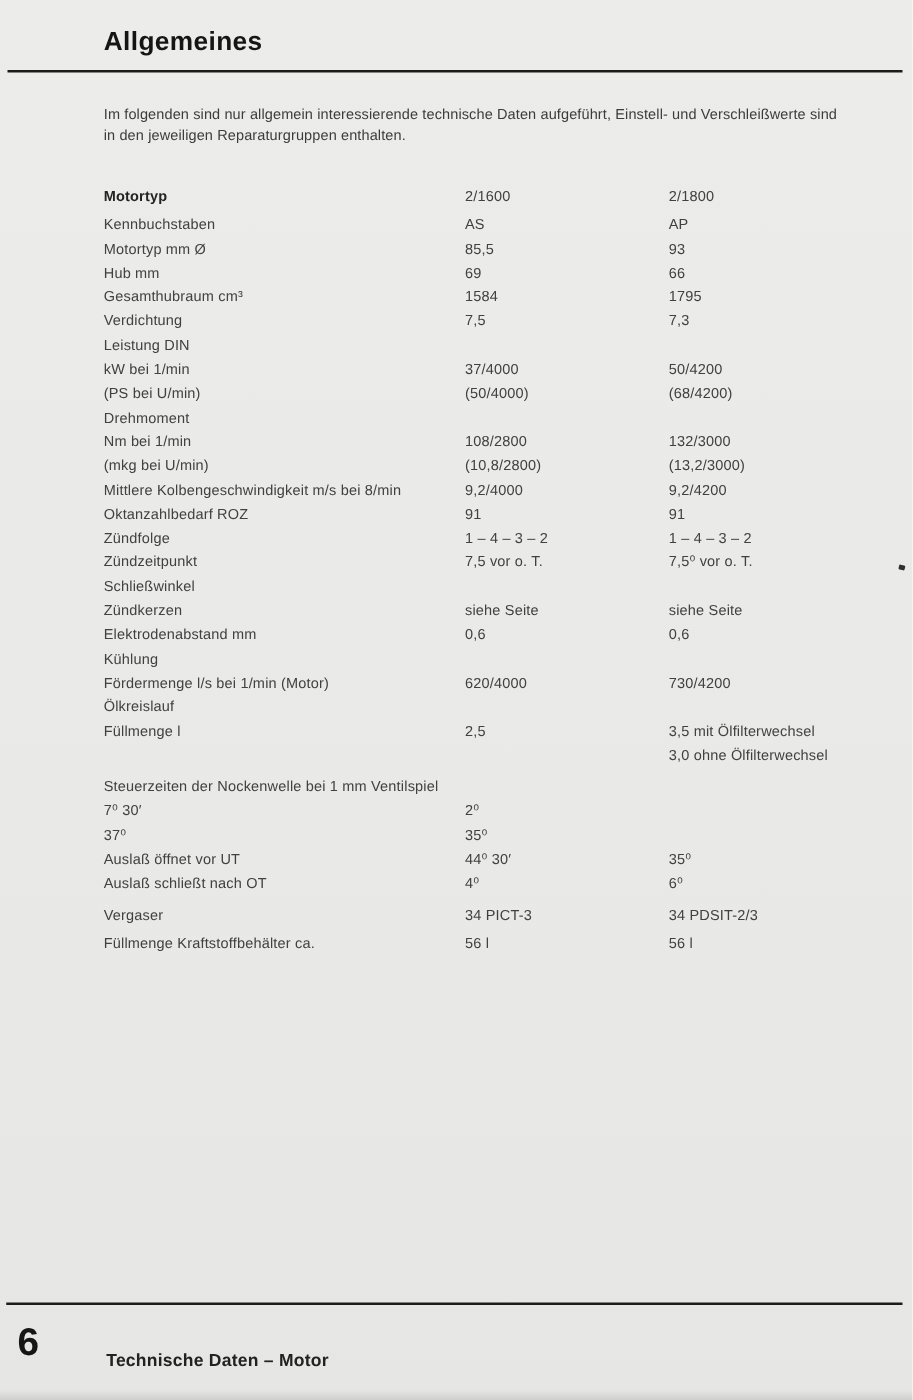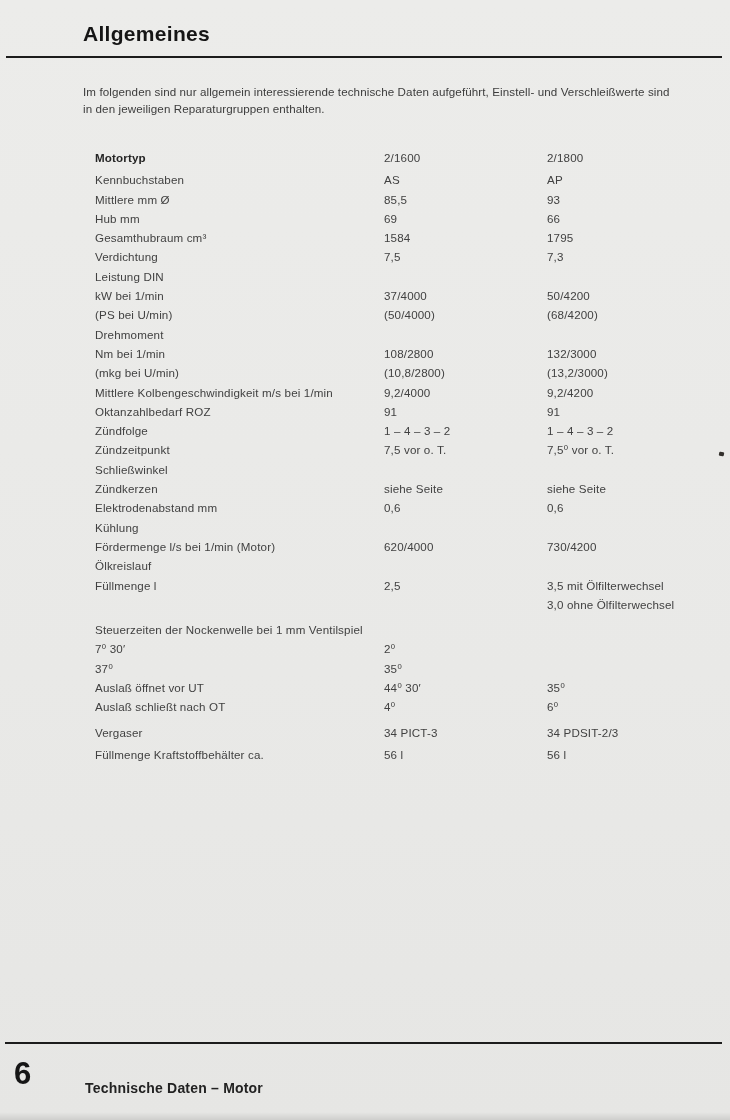--- a/index.html
+++ b/index.html
@@ -21,21 +21,21 @@
   .intro{
     position:absolute;left:83px;top:83px;width:620px;
     font-size:11.6px;line-height:17px;color:#3c3c3c;letter-spacing:.1px;
   }
   .intro div{white-space:nowrap;}
   .spec-table{
     position:absolute;left:83px;top:148px;width:630px;
   }
   .row{
     display:grid;grid-template-columns:289px 163px auto;
-    font-size:11.6px;line-height:19.3px;letter-spacing:.15px;color:#414141;margin-left:12px;
+    font-size:11.6px;line-height:19.3px;letter-spacing:.15px;color:#414141;
   }
   .row .cell{white-space:nowrap;}
   .row.header .label{font-weight:bold;color:#242424;}
   .gap-sm{margin-top:3px;}
   .gap-md{margin-top:6px;}
   .footer-rule{
     position:absolute;left:5px;right:8px;top:1042px;height:2px;background:#1c1c1c;
   }
   .page-number{
     position:absolute;left:14px;top:1056px;
@@ -72,21 +72,21 @@
         <div class="cell label">Motortyp</div>
         <div class="cell val">2/1600</div>
         <div class="cell val">2/1800</div>
       </div>
       <div class="row gap-sm">
         <div class="cell label">Kennbuchstaben</div>
         <div class="cell val">AS</div>
         <div class="cell val">AP</div>
       </div>
       <div class="row">
-        <div class="cell label">Mittlere mm Ø</div>
+        <div class="cell label">Motortyp mm Ø</div>
         <div class="cell val">85,5</div>
         <div class="cell val">93</div>
       </div>
       <div class="row">
         <div class="cell label">Hub mm</div>
         <div class="cell val">69</div>
         <div class="cell val">66</div>
       </div>
       <div class="row">
         <div class="cell label">Gesamthubraum cm³</div>
@@ -122,21 +122,21 @@
         <div class="cell label">Nm bei 1/min</div>
         <div class="cell val">108/2800</div>
         <div class="cell val">132/3000</div>
       </div>
       <div class="row">
         <div class="cell label">(mkg bei U/min)</div>
         <div class="cell val">(10,8/2800)</div>
         <div class="cell val">(13,2/3000)</div>
       </div>
       <div class="row">
-        <div class="cell label">Mittlere Kolbengeschwindigkeit m/s  bei 1/min</div>
+        <div class="cell label">Mittlere Kolbengeschwindigkeit m/s  bei 8/min</div>
         <div class="cell val">9,2/4000</div>
         <div class="cell val">9,2/4200</div>
       </div>
       <div class="row">
         <div class="cell label">Oktanzahlbedarf ROZ</div>
         <div class="cell val">91</div>
         <div class="cell val">91</div>
       </div>
       <div class="row">
         <div class="cell label">Zündfolge</div>

